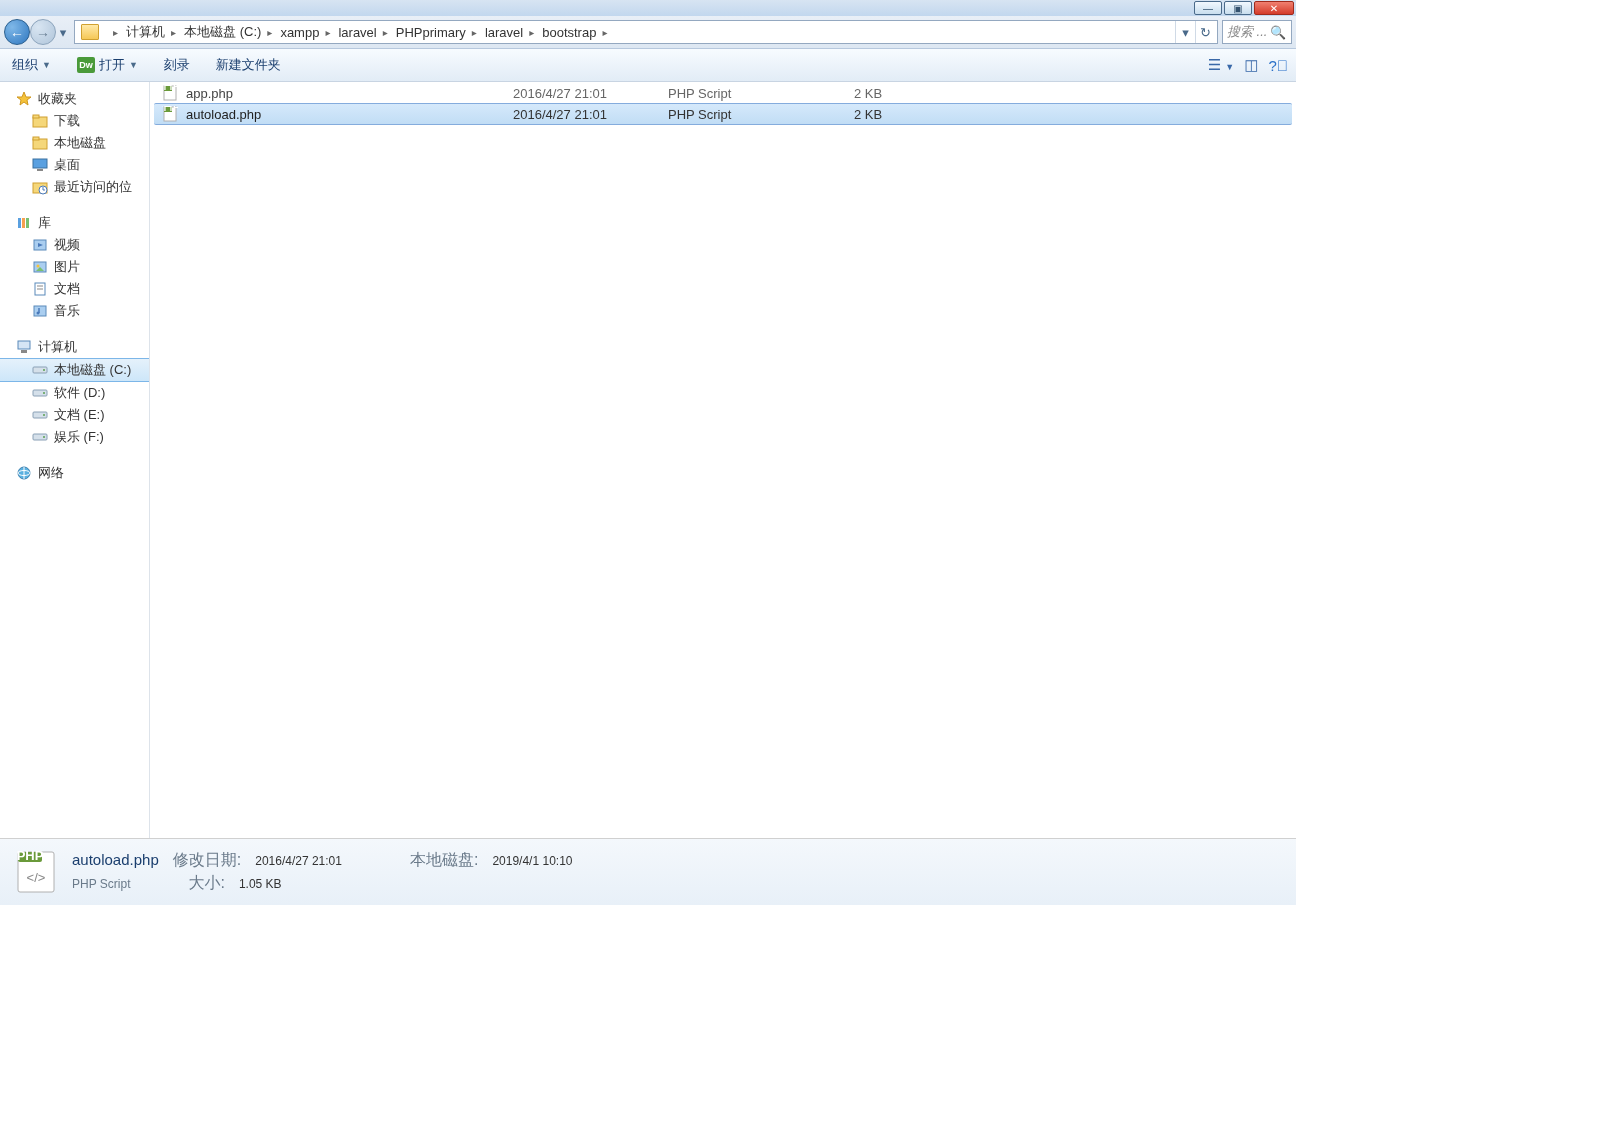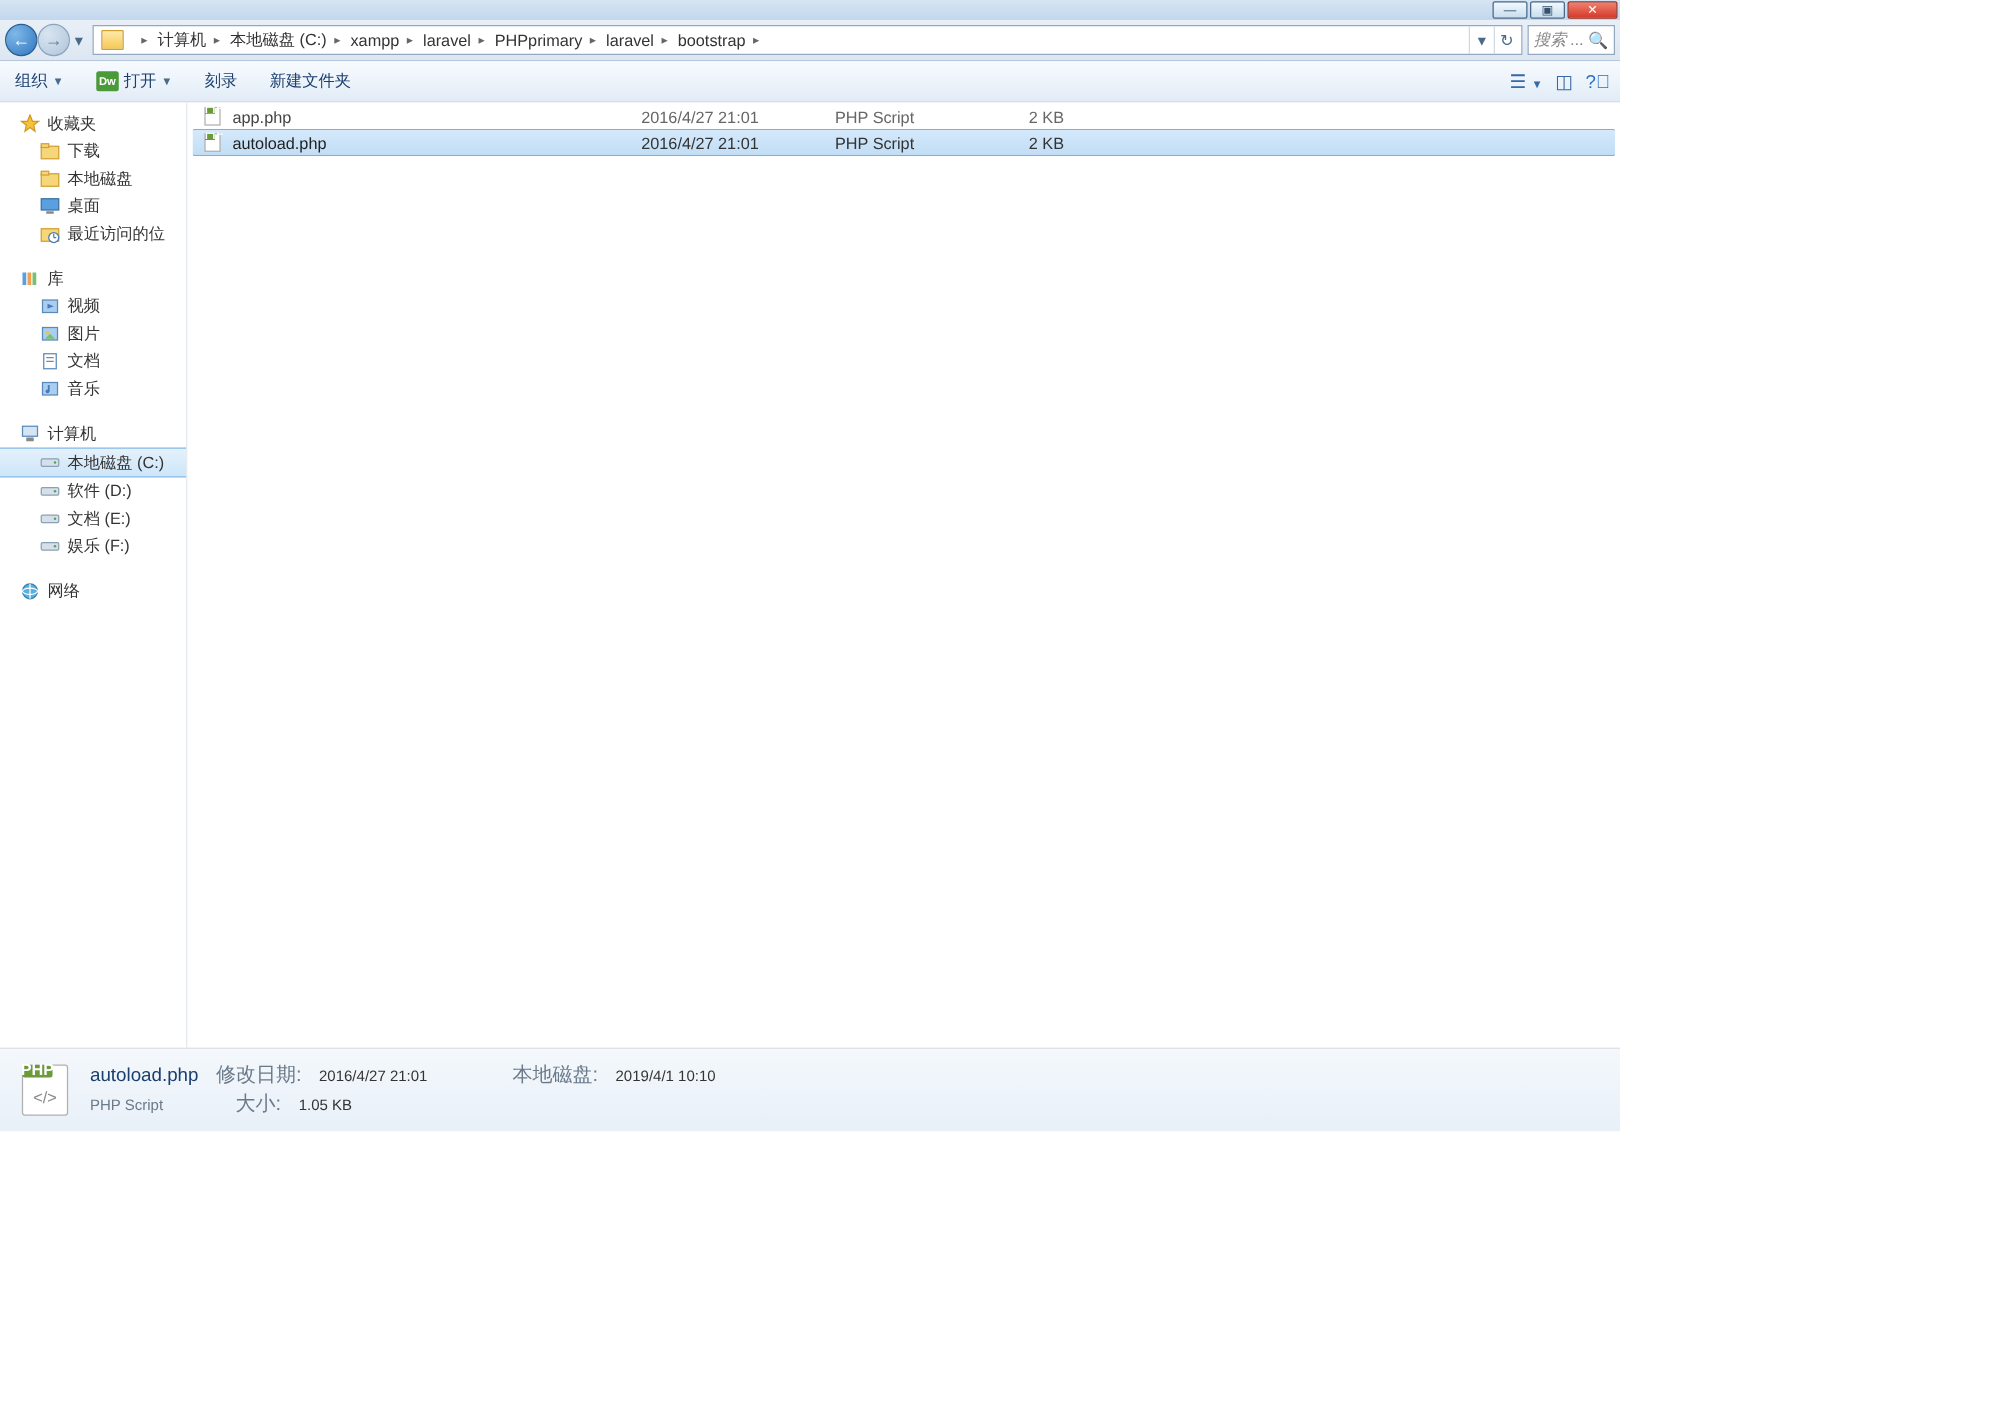--- a/index.html
+++ b/index.html
@@ -55,21 +55,21 @@
 .col.type { width:155px;}
 .col.size { width:90px; text-align:right;}
 .frow { display:flex; align-items:center; height:22px; padding-left:12px; cursor:default;}
 .frow.selected { background:linear-gradient(#d5e9fb,#c1ddf5); border:1px solid #84acdd; border-left:none; border-right:none; margin:-1px 4px; padding-left:8px; border-radius:2px;}
 .frow .fico { width:16px; height:16px; margin-right:8px; flex-shrink:0;}
 .frow.selected .cell { color:#222;}
 .cell { color:#444;}
 .cell.name { width:327px;}
 .cell.date { width:155px; color:#666;}
 .cell.type { width:155px; color:#666;}
-.cell.size { width:90px; text-align:left; color:#666;}
+.cell.size { width:90px; text-align:center; color:#666;}
 .frow.selected .cell.date, .frow.selected .cell.type, .frow.selected .cell.size { color:#333;}
 
 
 .details { height:66px; background:linear-gradient(#f4f8fc,#e8f0f8); display:flex; align-items:center; padding:6px 12px; gap:12px;}
 .bigico { width:48px; height:48px; display:flex; align-items:center; justify-content:center;}
 .dinfo { display:flex; flex-direction:column; gap:2px;}
 .dline { display:flex; gap:14px; align-items:baseline;}
 .dfname { font-size:15px; color:#1a3e6e;}
 .dlabel { color:#6a7a8a; font-size:16px;}
 .dval { color:#333; font-size:12px;}

